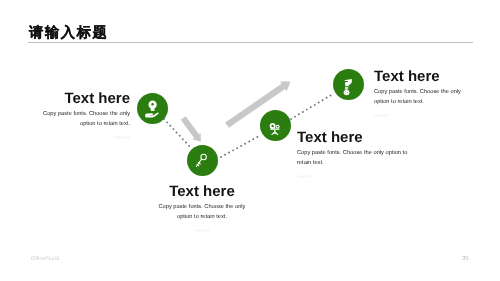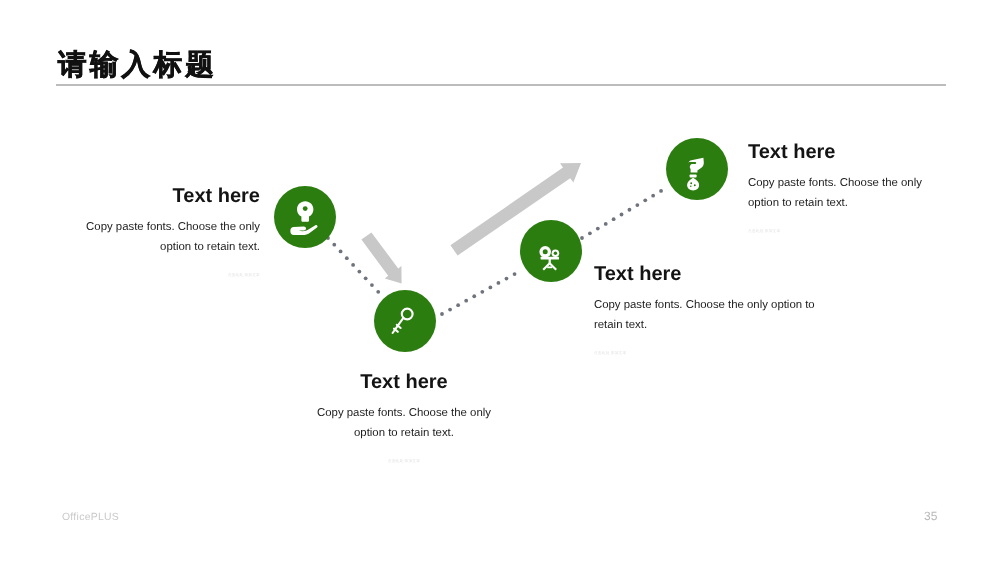--- a/index.html
+++ b/index.html
@@ -10,21 +10,21 @@
   .slide{position:relative;width:500px;height:281px;background:#ffffff;overflow:hidden;text-decoration:underline;}
   .title{position:absolute;left:29px;top:26.3px;font-size:14.3px;font-weight:bold;
          color:#111;letter-spacing:1.6px;line-height:15px;white-space:nowrap;
          -webkit-text-stroke:0.22px #111;}
   .title-rule{position:absolute;left:28px;top:42px;width:445px;height:1px;background:#bcbcbc;}
   .footer-logo{position:absolute;left:31px;top:256px;font-size:5.2px;color:#c9c9c9;letter-spacing:.15px;}
   .page-num{position:absolute;left:462px;top:256px;font-size:6px;color:#b8b8b8;}
   .circle{position:absolute;width:31px;height:31px;border-radius:50%;background:#2b7d0f;}
   .circle svg{position:absolute;left:0;top:0;}
   .tb{position:absolute;}
-  .t-head{font-size:10px;font-weight:bold;color:#141414;letter-spacing:0px;line-height:9px;}
+  .t-head{font-size:15px;font-weight:bold;color:#141414;letter-spacing:0px;line-height:9px;}
   .t-body{font-size:5.7px;color:#1c1c1c;line-height:10.3px;margin-top:5.6px;font-weight:500;}
   .t-tiny{font-size:1.85px;color:#e0e0e0;margin-top:7.4px;letter-spacing:.1px;line-height:3px;}
   svg.layer{position:absolute;left:0;top:0;width:500px;height:281px;}
 </style>
 </head>
 <body>
 
 <div class="slide">
 
   <div class="title">请输入标题</div>

